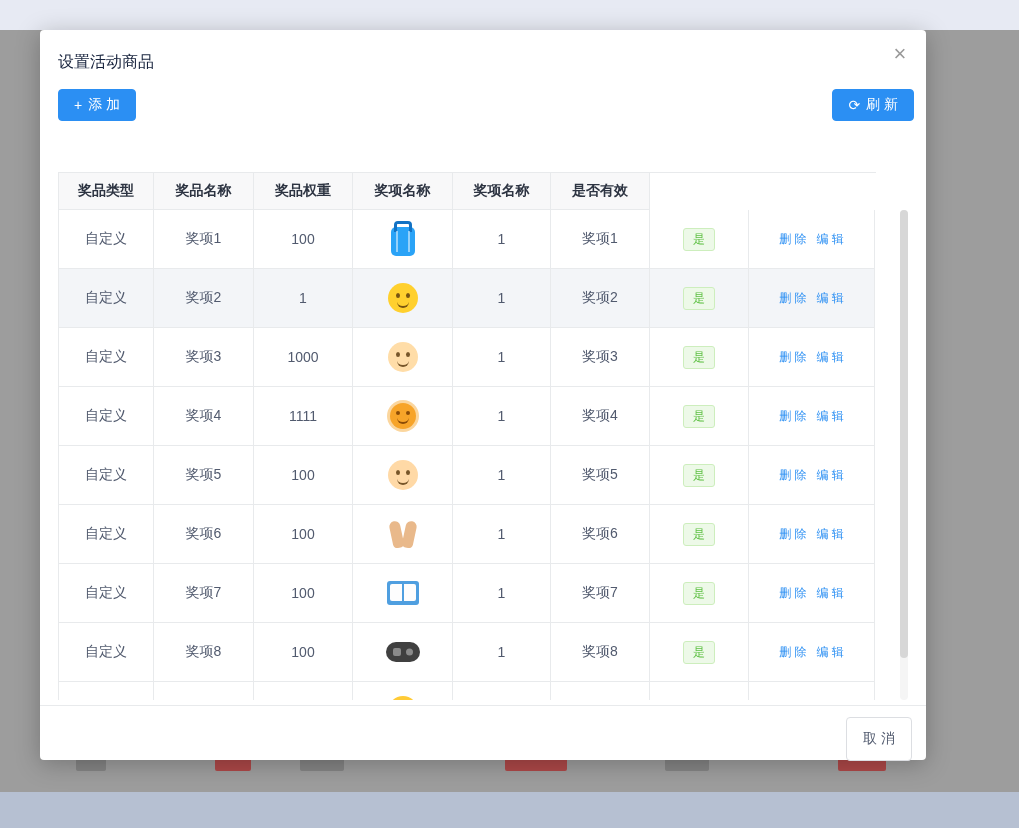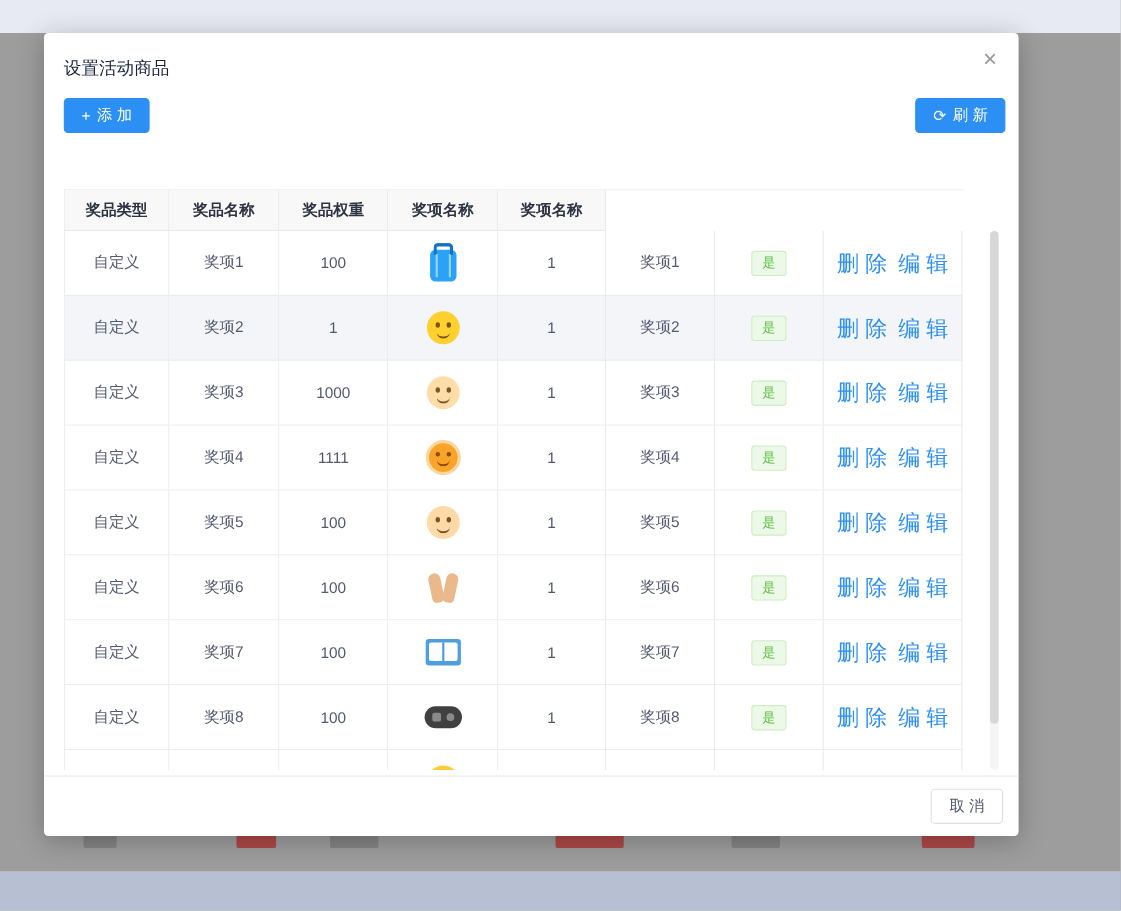--- a/index.html
+++ b/index.html
@@ -32,21 +32,21 @@
   .table { width:818px; border:1px solid #e8eaec; border-right:none; border-bottom:none; }
   .tr { display:grid; grid-template-columns:95px 100px 99px 100px 98px 99px 99px 126px; }
   .td { height:59px; display:flex; align-items:center; justify-content:center;
     border-right:1px solid #e8eaec; border-bottom:1px solid #e8eaec; font-size:14px; color:#515a6e;
     background:#fff; overflow:hidden; }
   .thead .td { height:37px; background:#f8f8f9; color:#2d3442; font-weight:bold; }
   .tr.hovered .td { background:#f3f5f8; }
 
   .badge-success { display:inline-block; padding:2px 9px; font-size:12px; color:#5dc043;
     background:#edf9e8; border:1px solid #cdeebd; border-radius:3px; }
-  .link { color:#2b8ff3; font-size:20px; cursor:pointer; text-decoration:none; margin:4px 5px; white-space:nowrap; }
+  .link { color:#2b8ff3; font-size:12px; cursor:pointer; text-decoration:none; margin:4px 5px; white-space:nowrap; }
 
   
   .p-icon { position:relative; width:34px; height:34px; display:flex; align-items:flex-start; justify-content:center; }
   .glyph { position:relative; width:30px; height:30px; margin-top:2px; border-radius:50%; background:var(--c,#ccc); }
   .shape-face::before { content:""; position:absolute; width:4px; height:5px; border-radius:50%;
     background:rgba(85,52,10,.8); top:10px; left:8px; box-shadow:10px 0 0 rgba(85,52,10,.8); }
   .shape-face::after { content:""; position:absolute; left:9px; top:15px; width:12px; height:8px;
     border-bottom:2px solid rgba(85,52,10,.8); border-radius:0 0 10px 10px; }
   .shape-sun { box-shadow:0 0 0 3px rgba(247,164,41,.45); width:26px; height:26px; margin-top:4px; }
   .shape-sun::before { content:""; position:absolute; width:4px; height:4px; border-radius:50%;
@@ -72,21 +72,21 @@
     width:8px; height:8px; background:#8a8a8a; border-radius:2px; }
   .shape-controller::after { content:""; position:absolute; right:7px; top:50%; transform:translateY(-50%);
     width:7px; height:7px; background:#8a8a8a; border-radius:50%; }
 
   
   .v-track { position:absolute; right:0; top:38px; width:8px; height:490px; background:#f5f5f5; border-radius:4px; }
   .v-thumb { position:absolute; left:0; top:0; width:8px; height:448px; background:#d7d7d7; border-radius:4px; }
 
   
   .modal-footer { position:absolute; left:0; right:0; top:675px; height:55px; border-top:1px solid #e8eaec; }
-  .btn-cancel { position:absolute; right:14px; top:11px; height:32px; padding:0 16px; background:#fff;
+  .btn-cancel { position:absolute; right:14px; top:11px; height:44px; padding:0 16px; background:#fff;
     border:1px solid #dcdee2; border-radius:4px; font-size:14px; color:#515a6e; cursor:pointer; }
 </style>
 </head>
 <body>
 
 <div class="stage">
 
   <div class="bg-topbar"></div>
   <div>
     <div class="bg-blob" style="left:76px;top:308px;width:22px;"></div>
@@ -119,20 +119,21 @@
     </button>
 
     <div class="table-zone">
       <div class="table">
         <div class="tr thead">
             <div class="td">奖品类型</div>
             <div class="td">奖品名称</div>
             <div class="td">奖品权重</div>
             <div class="td">奖项名称</div>
             <div class="td">奖项名称</div>
+            <div class="td">是否有效</div>
           </div>
         <div>
   <div class="tr">
     <div class="td">自定义</div>
     <div class="td">奖项1</div>
     <div class="td">100</div>
     <div class="td">
       <span class="p-icon" style="--c: #2aa3f7;">
                   <i class="glyph shape-luggage"></i>
                 </span>

